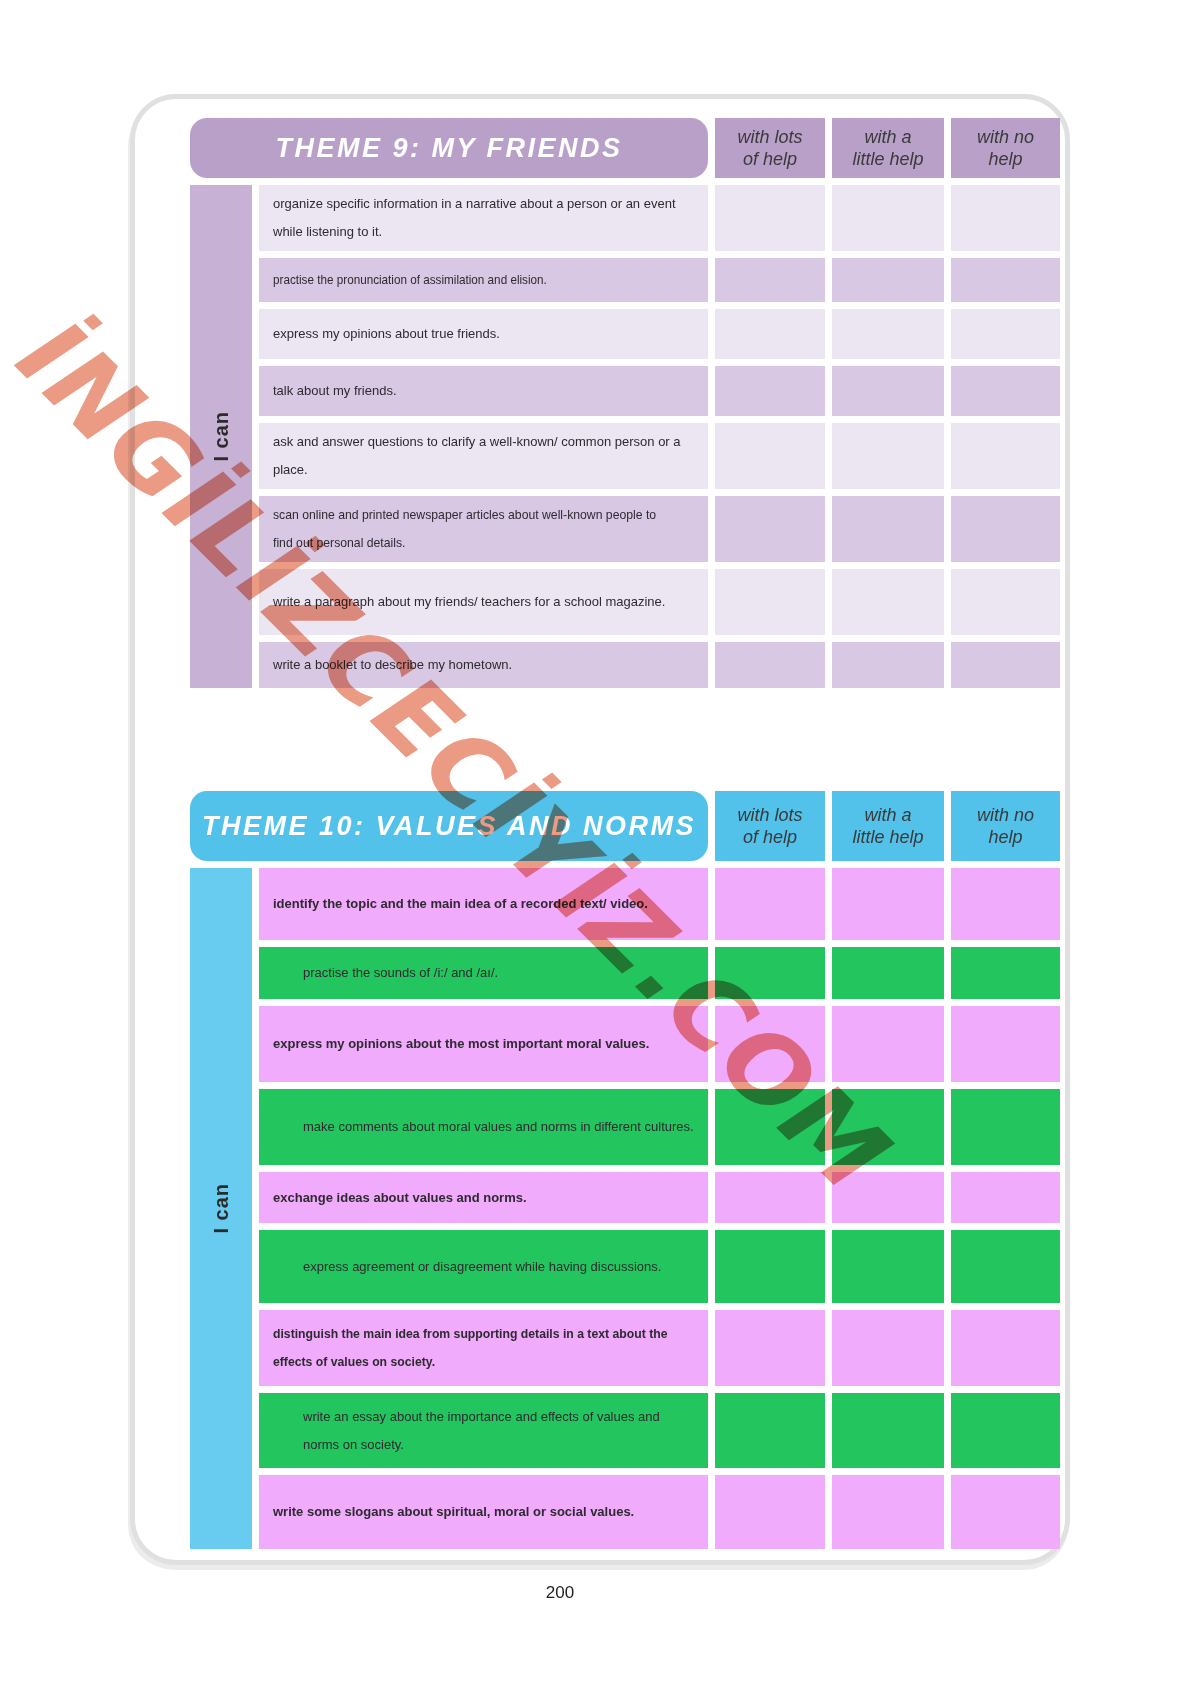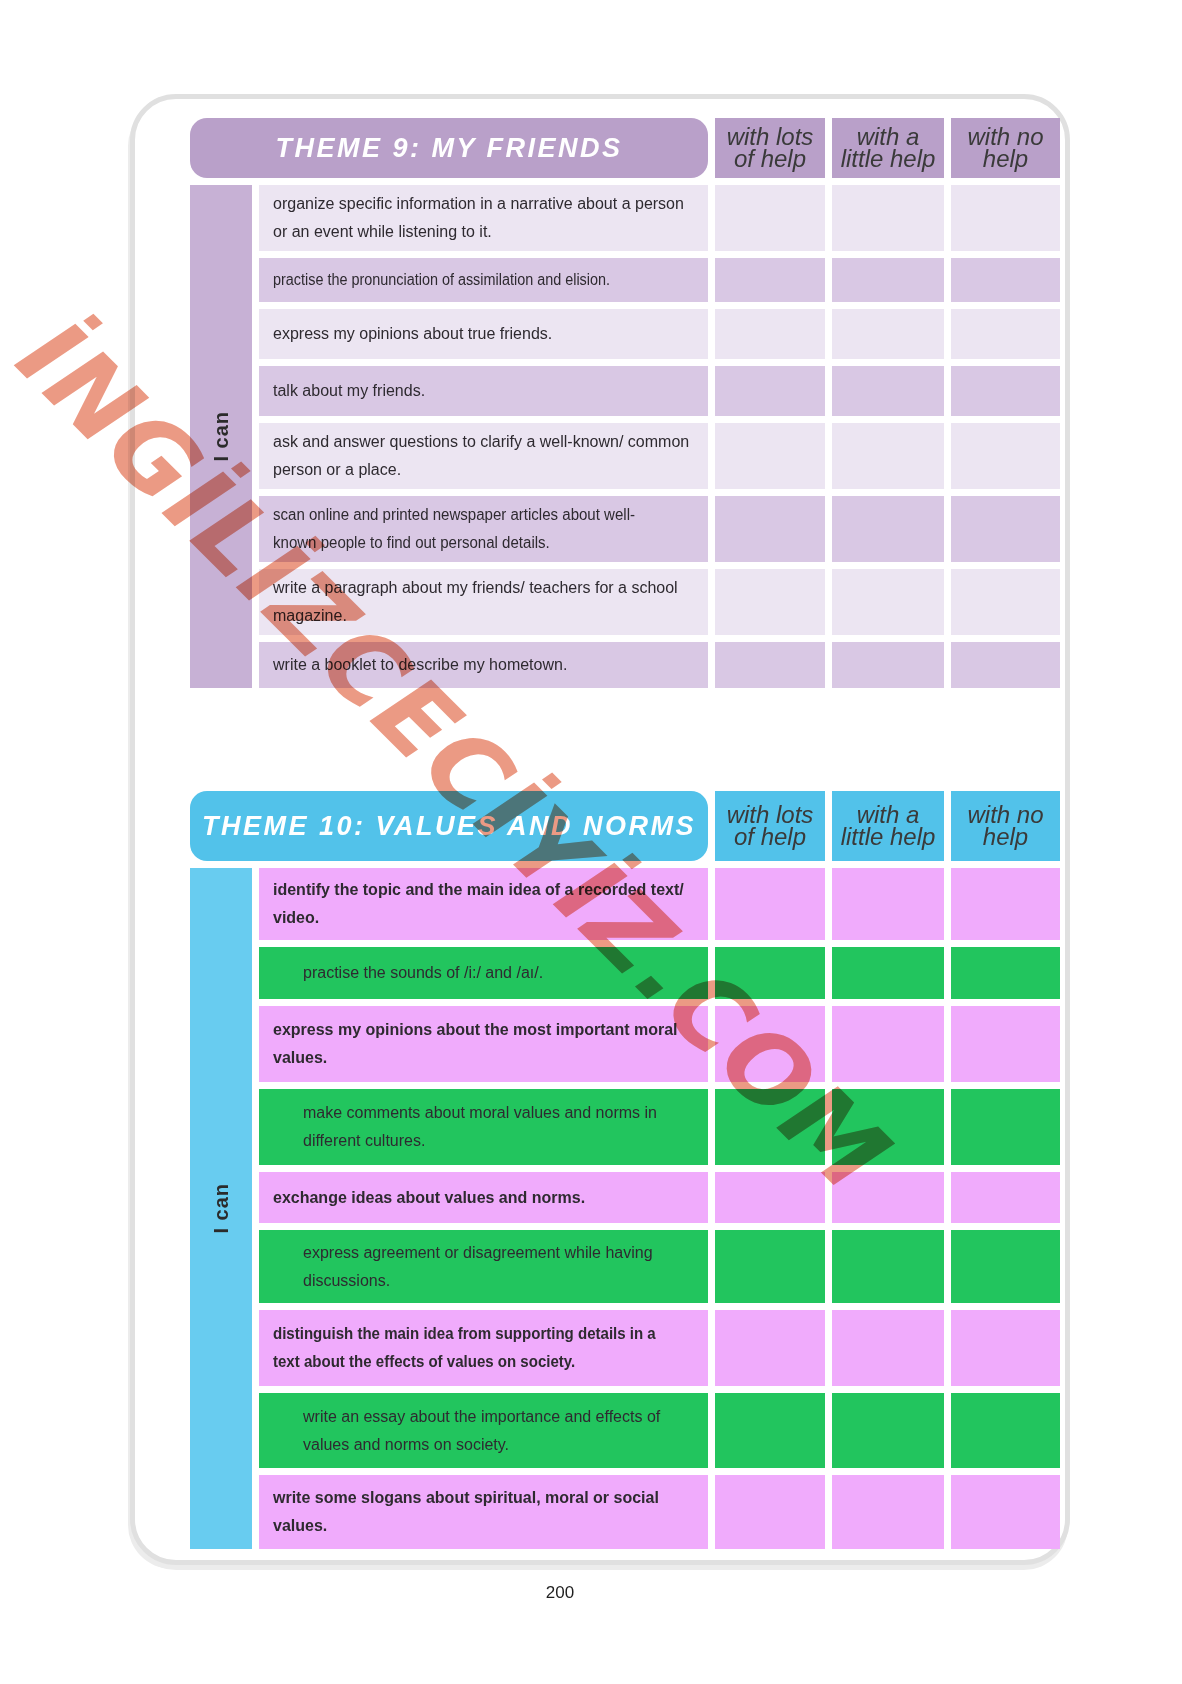--- a/index.html
+++ b/index.html
@@ -27,38 +27,38 @@
 
   .hdr-title {
     grid-row:1; grid-column:1 / 3;
     display:flex; align-items:center; justify-content:center;
     color:#ffffff; font-weight:bold; font-style:italic;
     font-size:27px; letter-spacing:2.5px; white-space:nowrap;border-radius:17px;
   }
   .hdr-col {
     grid-row:1;
     display:flex; align-items:center; justify-content:center; text-align:center;
-    font-style:italic; font-size:24px; line-height:22px; color:#3a3a3a;
+    font-style:italic; font-size:18px; line-height:22px; color:#3a3a3a;
     white-space:pre-line;
   }
   .c1 { grid-column:3; } .c2 { grid-column:4; } .c3 { grid-column:5; }
   .s  { grid-column:2; }
 
   .ican {
     grid-column:1; grid-row:2 / -1;
     display:flex; align-items:center; justify-content:center;
   }
   .ican span {
     writing-mode:vertical-rl; transform:rotate(180deg);
     font-weight:bold; font-size:20px; color:#2b2b2b; letter-spacing:1px;
   }
 
   .stmt {
     display:flex; align-items:center;
-    padding:0 10px 0 14px; font-size:16px; line-height:28px; color:#2e2a30;
+    padding:0 10px 0 14px; font-size:13px; line-height:28px; color:#2e2a30;
   }
   .stmt .cond { transform:scaleX(.9); transform-origin:0 50%; width:112%; white-space:nowrap; }
   .stmt .cond2 { transform:scaleX(.94); transform-origin:0 50%; width:107%; }
 
   .r1{grid-row:2}.r2{grid-row:3}.r3{grid-row:4}.r4{grid-row:5}.r5{grid-row:6}
   .r6{grid-row:7}.r7{grid-row:8}.r8{grid-row:9}.r9{grid-row:10}
 
   
   .t9 .hdr  { background:#b9a0c9; }
   .t9 .ican { background:#c7b1d5; }

